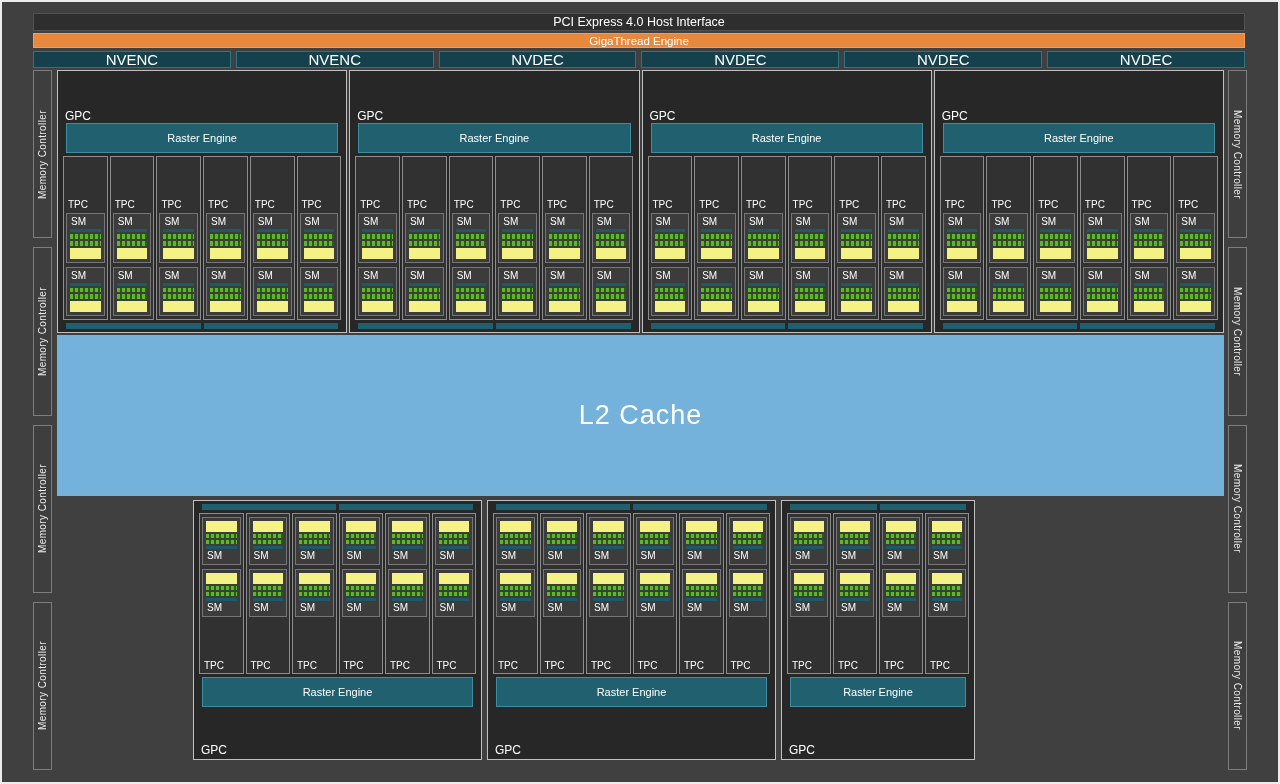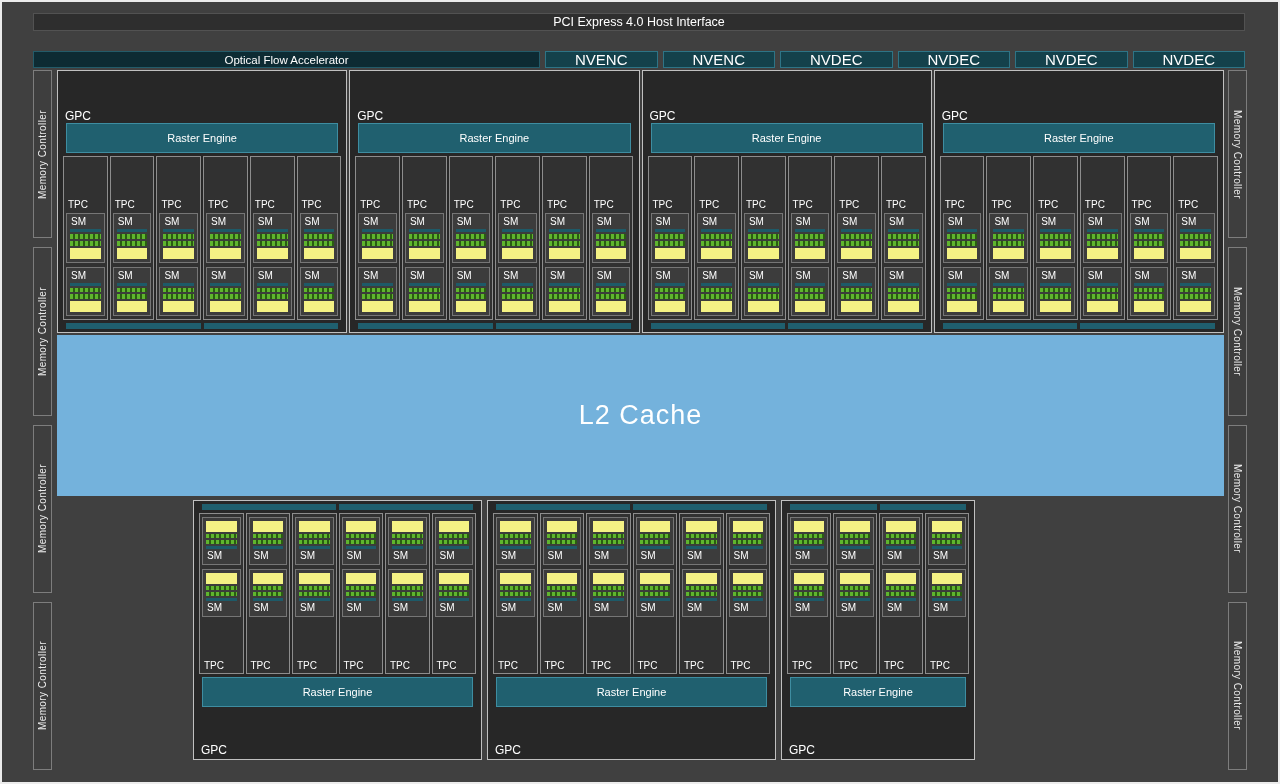--- a/index.html
+++ b/index.html
@@ -136,23 +136,23 @@
     color: #fff; font-size: 27px; letter-spacing: 1px; text-align: center;
   }
 </style>
 </head>
 <body>
 
 <div class="canvas">
 
   <div class="hbar pcie">PCI Express 4.0 Host Interface</div>
 
+  <div class="hbar giga">GigaThread Engine</div>
 
   <div class="media">
-    <div class="ofa">Optical Flow Accelerator</div>
 
   <div class="engine-box">NVENC</div>
       <div class="engine-box">NVENC</div>
       <div class="engine-box">NVDEC</div>
       <div class="engine-box">NVDEC</div>
       <div class="engine-box">NVDEC</div>
       <div class="engine-box">NVDEC</div>
     </div>
 
   <div class="mc-col left">

